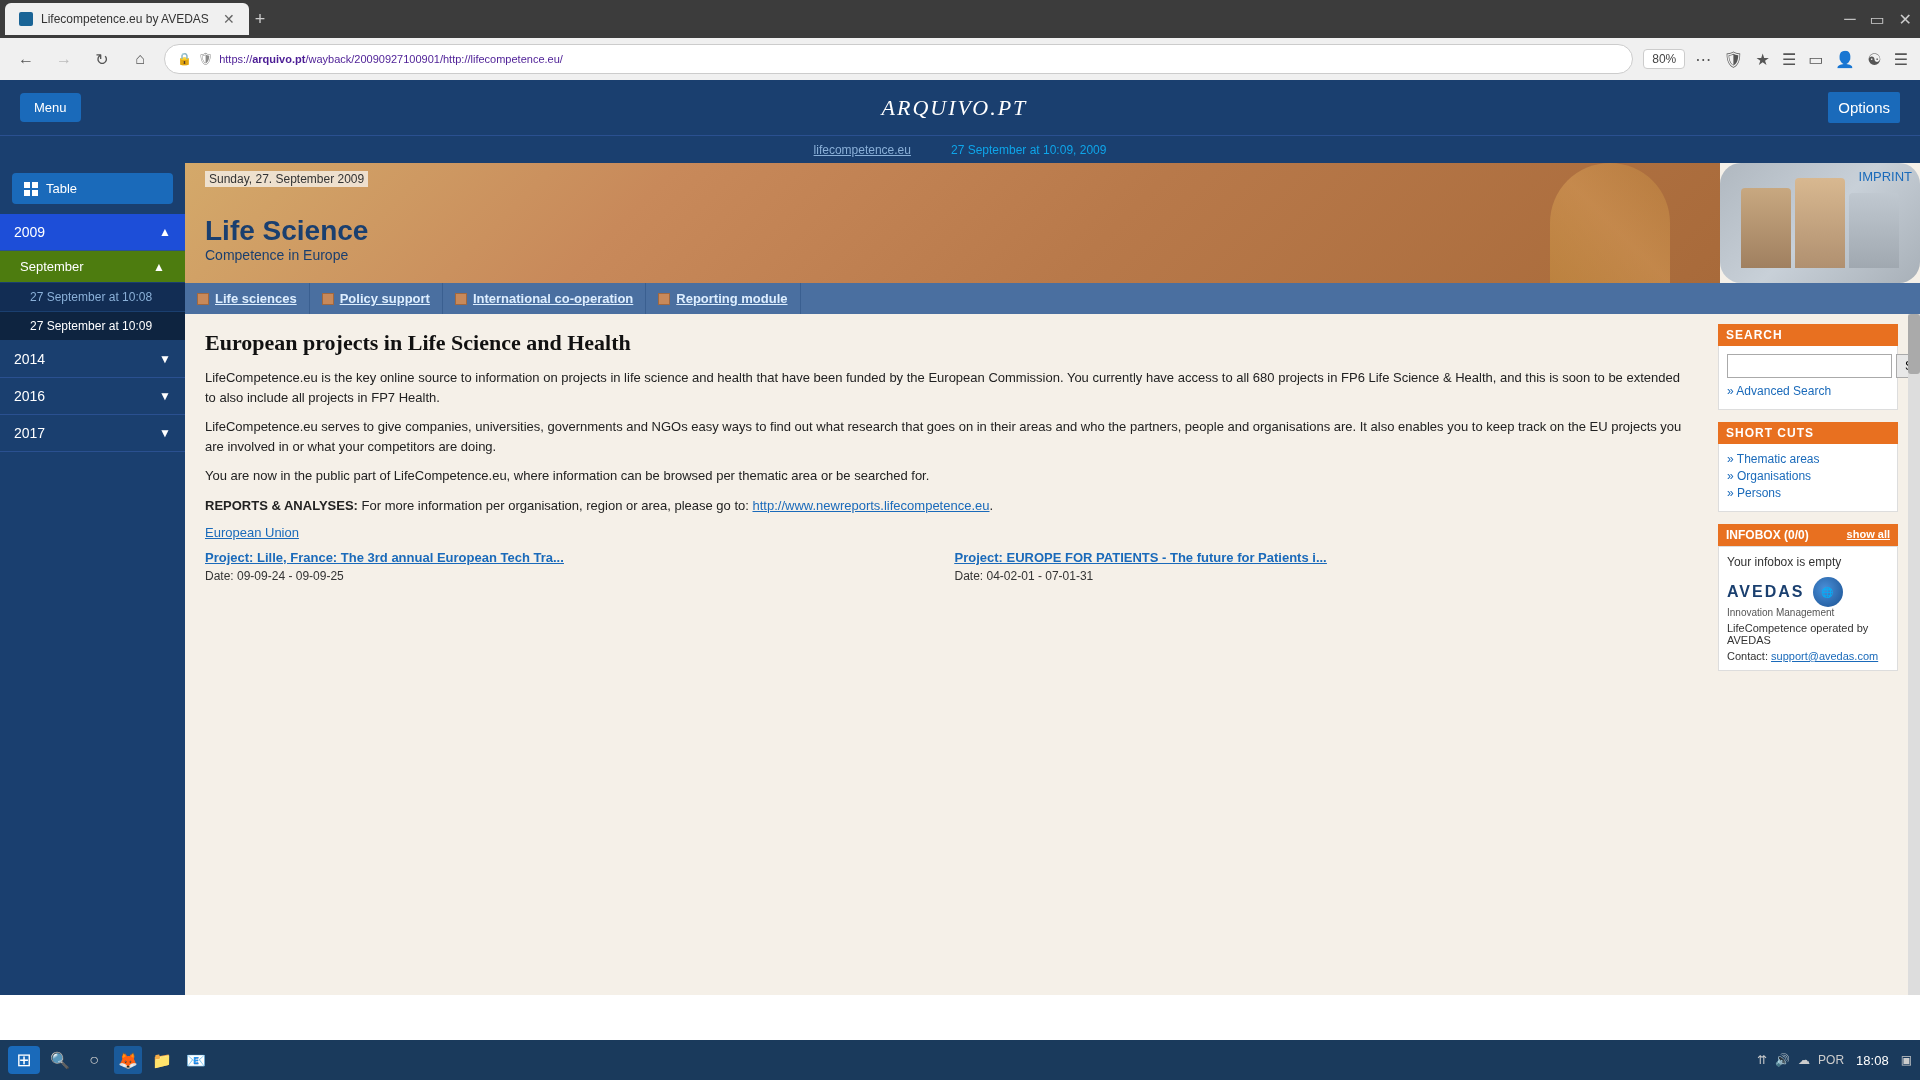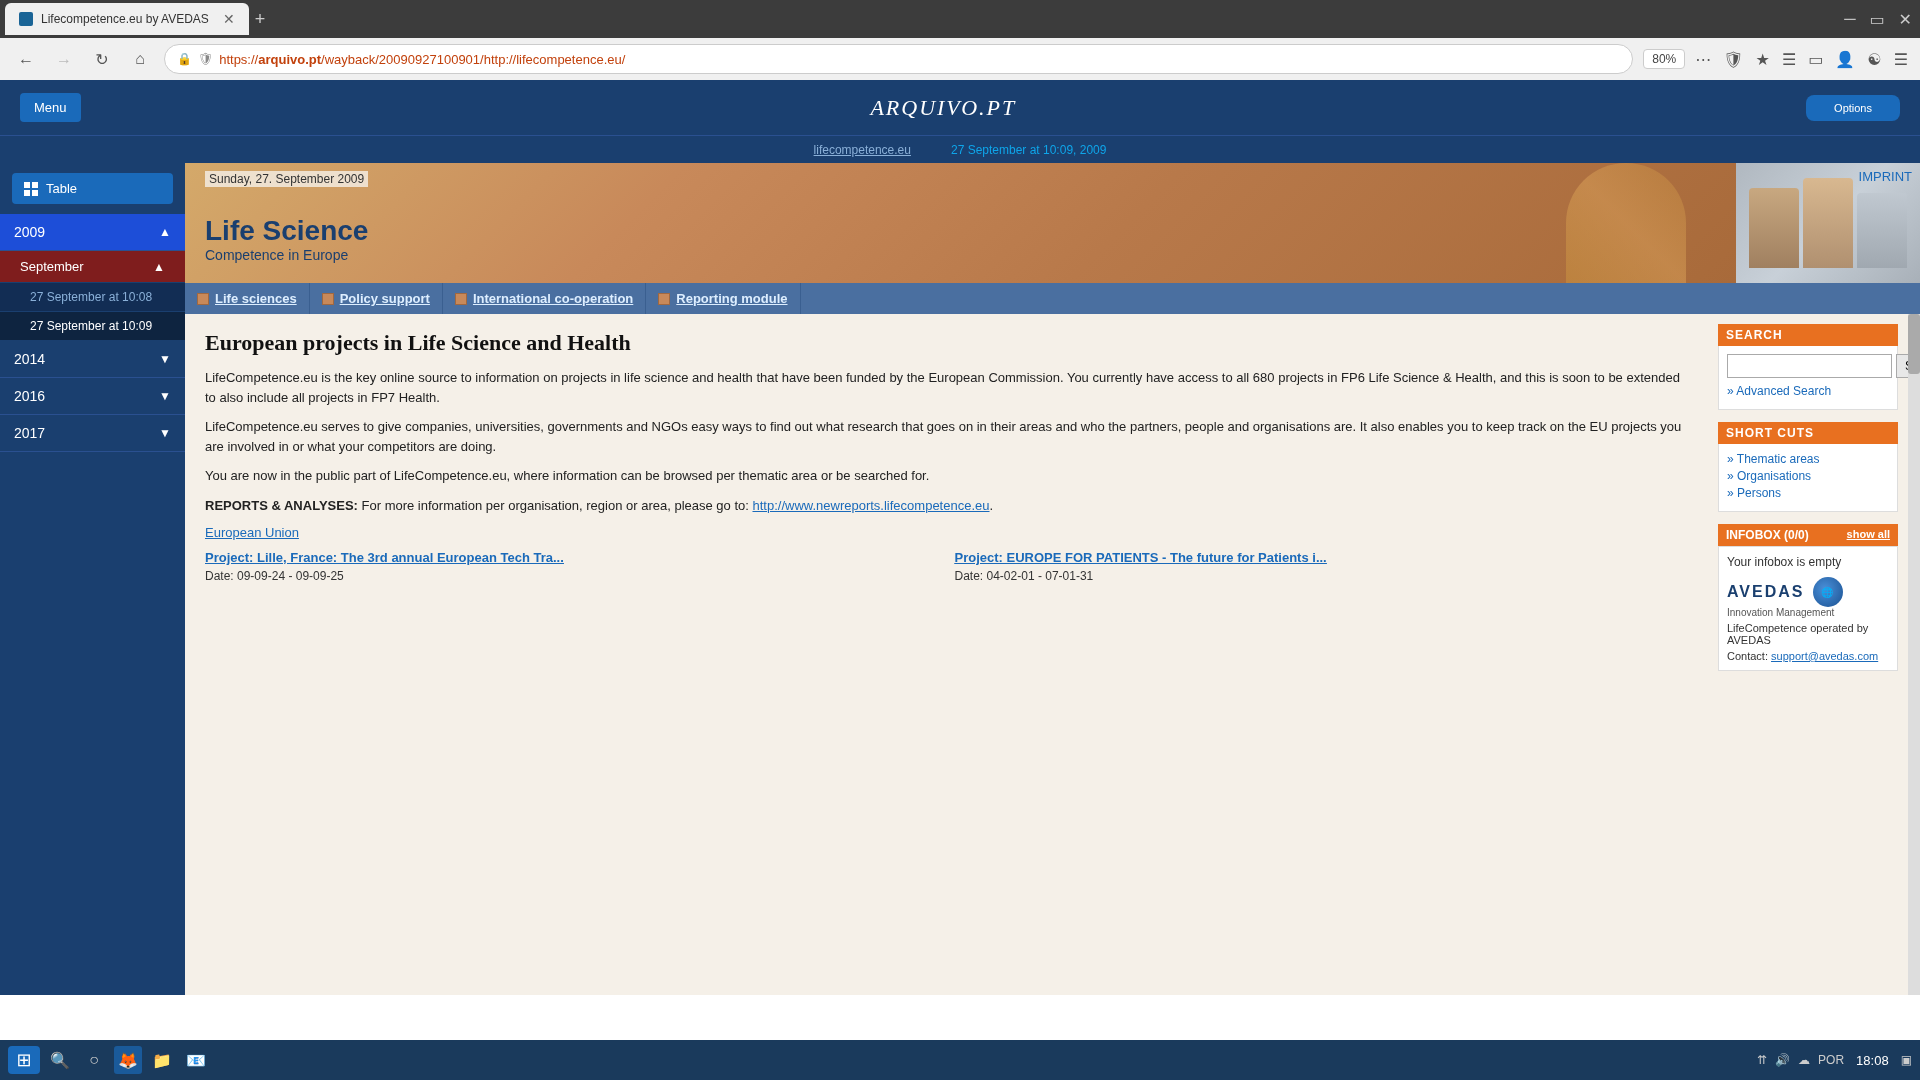--- a/index.html
+++ b/index.html
@@ -70,21 +70,21 @@
       border: 1px solid #ccc;
       border-radius: 16px;
       display: flex;
       align-items: center;
       padding: 0 12px;
       font-size: 13px;
       color: #333;
       gap: 6px;
     }
     .address-bar .lock-icon { color: #888; font-size: 12px; }
-    .address-url { color: #c2410c; font-size: 13px; }
+    .address-url { color: #4c1d95; font-size: 11px; }
     .address-url .domain { font-weight: bold; }
     .zoom-badge {
       background: #fff;
       border: 1px solid #ccc;
       border-radius: 4px;
       padding: 2px 8px;
       font-size: 12px;
       color: #444;
     }
     .toolbar-icons {
@@ -116,24 +116,24 @@
       font-family: Georgia, serif;
       letter-spacing: 2px;
       text-align: center;
       flex: 1;
     }
     .arquivo-logo span { font-style: italic; }
     .arquivo-options-btn {
       background: #1a6aba;
       color: #fff;
       border: none;
-      padding: 7px 28px;
-      border-radius: 8px;
-      cursor: pointer;
-      font-size: 11px;
+      padding: 7px 10px;
+      border-radius: 2px;
+      cursor: pointer;
+      font-size: 15px;
     }
 
     
     .arquivo-sub-bar {
       background: #1a3f6f;
       height: 28px;
       display: flex;
       align-items: center;
       justify-content: center;
       gap: 40px;
@@ -186,21 +186,21 @@
       justify-content: space-between;
       align-items: center;
       cursor: pointer;
       font-size: 14px;
       border-bottom: 1px solid #2a5090;
     }
     .sidebar-year-item.active { background: #1d4ed8; }
     .chevron { font-size: 12px; }
 
     .sidebar-month-item {
-      background: #7f1d1d;
+      background: #4d7c0f;
       padding: 8px 20px;
       display: flex;
       justify-content: space-between;
       align-items: center;
       cursor: pointer;
       font-size: 13px;
       border-bottom: 1px solid #1a3f6f;
       text-align: center;
     }
     .sidebar-capture {
@@ -269,23 +269,24 @@
     .site-logo-title {
       font-size: 28px;
       font-weight: bold;
       color: #1a3f6f;
     }
     .site-logo-subtitle {
       font-size: 14px;
       color: #1a3f6f;
     }
     .site-header-right {
-      width: 184px;
+      width: 200px;
       background: #ccc;
       position: relative;
+      border-radius: 21px;
     }
     .imprint-link {
       position: absolute;
       top: 8px;
       right: 10px;
       color: #1a6aba;
       font-size: 13px;
       text-decoration: none;
       cursor: pointer;
     }

